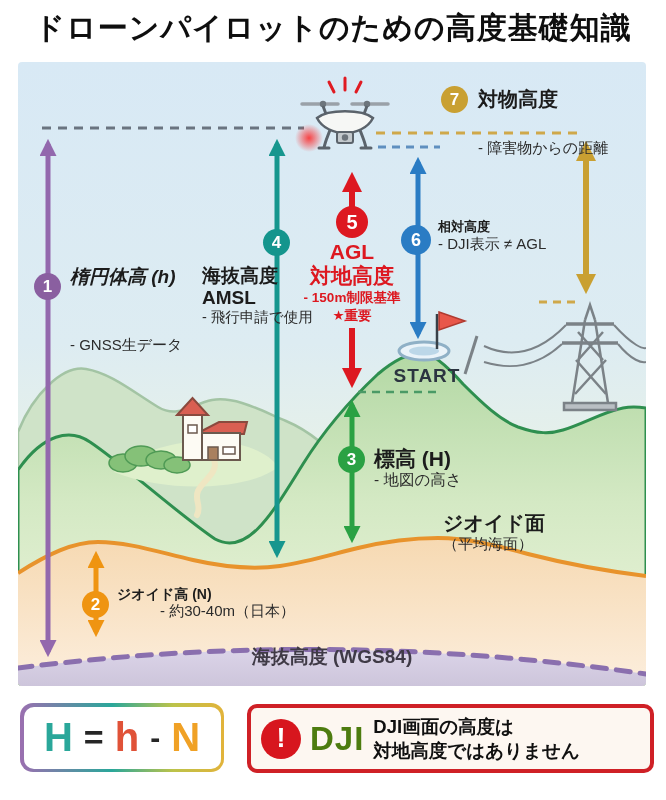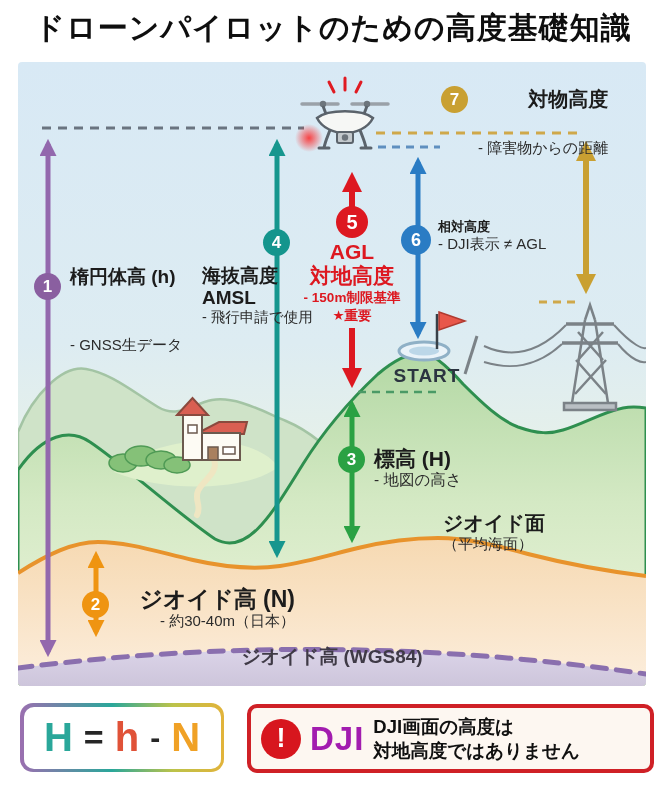--- a/index.html
+++ b/index.html
@@ -11,33 +11,33 @@
   #scene{position:absolute;left:0;top:0;}
   .lbl{position:absolute;line-height:1.15;}
   .t{font-weight:bold;color:#1c1c1c;}
   .s{color:#2b2b2b;}
   .badge{position:absolute;border-radius:50%;color:#fff;font-weight:bold;
          display:flex;align-items:center;justify-content:center;box-sizing:border-box;}
   .b27{width:27px;height:27px;font-size:17px;}
   .b30{width:30px;height:30px;font-size:18px;}
   .b32{width:32px;height:32px;font-size:20px;}
   #lbl1{left:52px;top:204px;}
-  #lbl1 .t{font-size:19px;} #lbl1 .s{font-size:15px;margin-top:48px;}
+  #lbl1 .t{font-size:19px;font-style:italic;} #lbl1 .s{font-size:15px;margin-top:48px;}
   #lbl2{left:99px;top:524px;}
-  #lbl2 .t{font-size:23px;text-align:right;} #lbl2 .s{font-size:15px;margin-left:43px;}
+  #lbl2 .t{font-size:14px;} #lbl2 .s{font-size:15px;margin-left:43px;}
   #lbl3{left:356px;top:385px;}
   #lbl3 .t{font-size:21px;} #lbl3 .s{font-size:15.5px;}
   #lbl4{left:184px;top:203px;width:150px;}
   #lbl4 .t{font-size:19px;} #lbl4 .s{font-size:14.5px;}
   #lbl5{left:254px;top:178px;width:160px;text-align:center;color:#dd1820;}
   #lbl5 .t5a{font-weight:bold;font-size:21px;display:block;}
   #lbl5 .t5b{font-weight:bold;font-size:13.5px;display:block;margin-top:2px;}
   #lbl6{left:420px;top:158px;}
   #lbl6 .t{font-size:13px;} #lbl6 .s{font-size:15px;}
-  #lbl7{left:460px;top:26px;text-align:right;}
+  #lbl7{left:460px;top:26px;}
   #lbl7 .t{font-size:20px;} #lbl7 .s{font-size:15px;margin-top:28px;}
   #startlbl{left:369px;top:303px;width:80px;text-align:center;font-weight:bold;
             font-size:19px;color:#2b3440;letter-spacing:1px;}
   #geoidlbl{left:425px;top:450px;width:200px;text-align:left;}
   #geoidlbl .t{font-size:20px;} #geoidlbl .s{font-size:15px;}
   #wgslbl{left:0;top:584px;width:628px;text-align:center;font-weight:bold;font-size:19px;color:#3f3a46;}
   
   #formulaBox{position:absolute;left:20px;top:703px;width:204px;height:69px;border-radius:13px;
               background:linear-gradient(90deg,#9b6fb0 0%,#2aa79a 45%,#bcc34a 75%,#e2b33a 100%);
               padding:3.5px;box-sizing:border-box;}
@@ -45,21 +45,21 @@
                 display:flex;align-items:center;justify-content:center;gap:11px;
                 font-size:40px;font-weight:bold;}
   #formulaInner .fH{color:#2aa79a;} #formulaInner .fEq{color:#262626;font-size:34px;}
   #formulaInner .fh{color:#e05238;} #formulaInner .fMin{color:#262626;font-size:30px;}
   #formulaInner .fN{color:#f0a125;}
   #warnBox{position:absolute;left:247px;top:704px;width:407px;height:69px;box-sizing:border-box;
            border:4px solid #cf2026;border-radius:10px;background:#fdf7f1;
            display:flex;align-items:center;padding:0 10px;gap:9px;}
   #warnCircle{width:40px;height:40px;border-radius:50%;background:#d7161e;color:#fff;
               display:flex;align-items:center;justify-content:center;font-size:27px;font-weight:bold;flex:0 0 auto;}
-  #warnDJI{color:#a21caf;font-weight:bold;font-size:33px;letter-spacing:1px;flex:0 0 auto;text-align:right;}
+  #warnDJI{color:#4d7c0f;font-weight:bold;font-size:33px;letter-spacing:1px;flex:0 0 auto;text-align:right;}
   #warnText{font-weight:bold;font-size:18.5px;color:#101010;line-height:1.25;}
 </style>
 </head>
 <body>
 
 <div id="page">
   <div id="title">ドローンパイロットのための高度基礎知識</div>
 
   <div id="panel">
     <svg id="scene" width="628" height="624" viewBox="0 0 628 624">
@@ -246,21 +246,21 @@
     </div>
     <div class="lbl" id="lbl7">
       <div class="t">対物高度</div>
       <div class="s">- 障害物からの距離</div>
     </div>
     <div class="lbl" id="startlbl">START</div>
     <div class="lbl" id="geoidlbl">
       <div class="t">ジオイド面</div>
       <div class="s">（平均海面）</div>
     </div>
-    <div class="lbl" id="wgslbl">ジオイド高 (WGS84)</div>
+    <div class="lbl" id="wgslbl">海抜高度 (WGS84)</div>
   </div>
 
   <div id="formulaBox">
     <div id="formulaInner">
       <span class="fH">H</span>
       <span class="fEq">=</span>
       <span class="fh">h</span>
       <span class="fMin">-</span>
       <span class="fN">N</span>
     </div>

